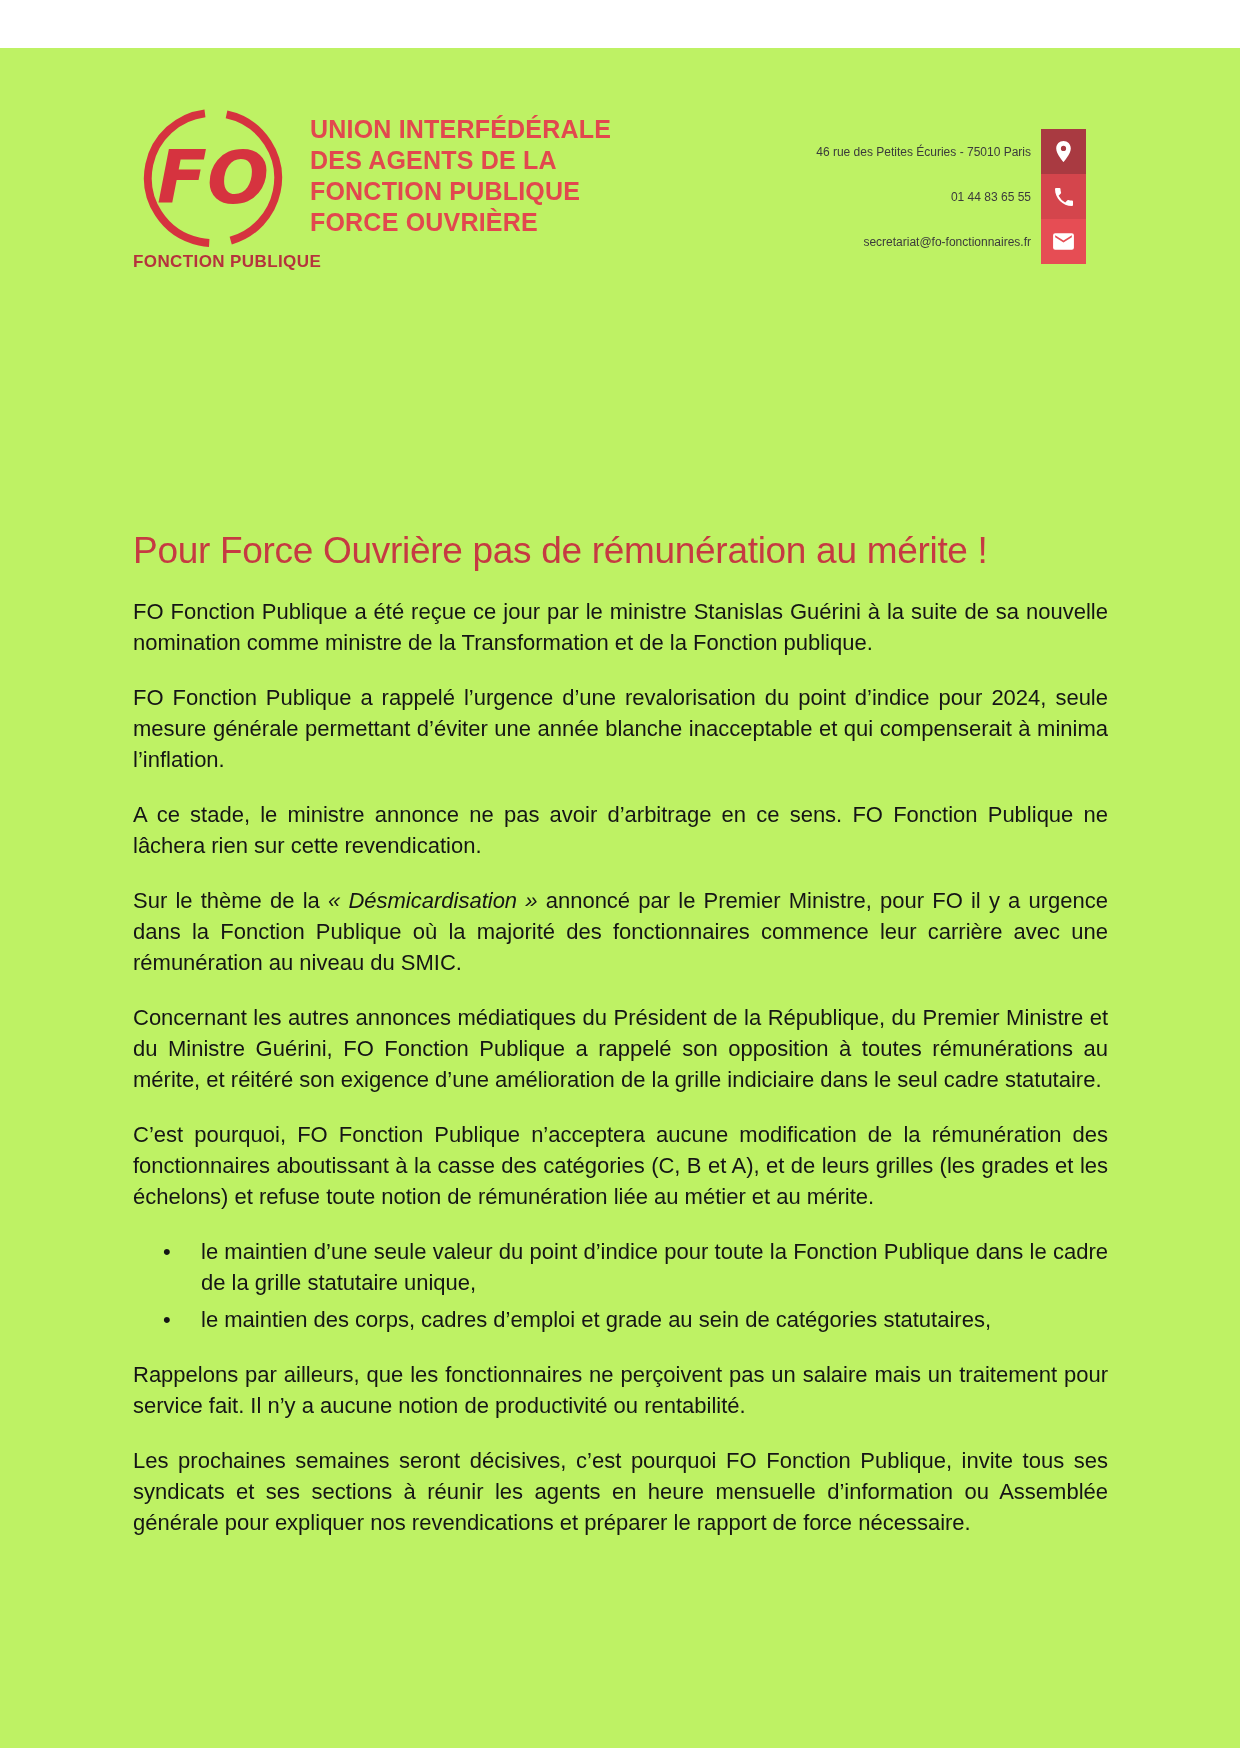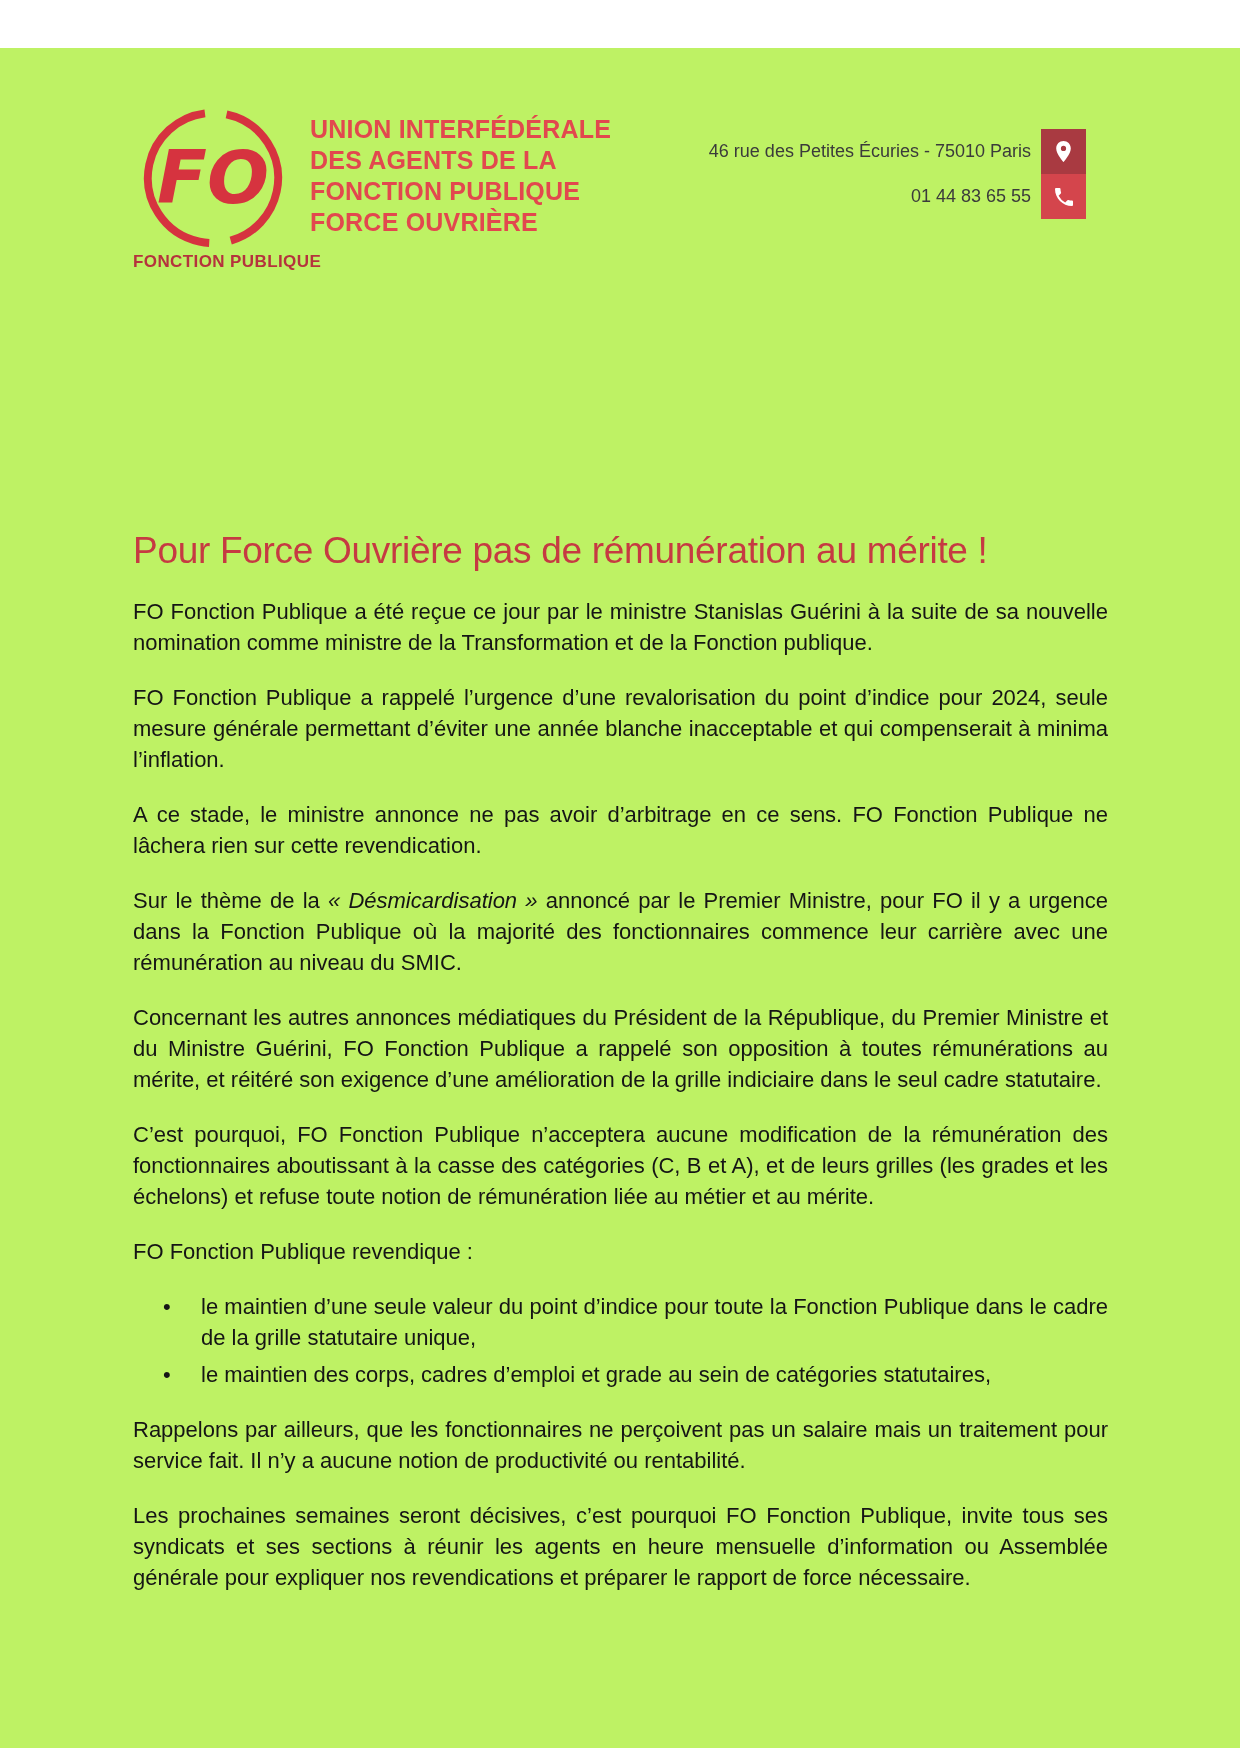--- a/index.html
+++ b/index.html
@@ -15,21 +15,21 @@
     margin-top:0px; font-size:17px; font-weight:700; color:#b5333d;
     letter-spacing:0.4px; white-space:nowrap;
   }
   .org-title {
     position:absolute; left:310px; top:66px;
     font-size:25px; font-weight:700; color:#e2484e; line-height:31px;
     letter-spacing:0.2px;
   }
   .contact { position:absolute; top:81px; right:154px; display:flex; flex-direction:column; align-items:flex-end; }
   .contact-row { display:flex; align-items:center; height:45px; }
-  .contact-text { font-size:18px; color:#3b3b3b; white-space:nowrap; }
+  .contact-text { font-size:12px; color:#3b3b3b; white-space:nowrap; }
   .icon-sq {
     width:45px; height:45px; margin-left:10px; flex:0 0 45px;
     display:flex; align-items:center; justify-content:center;
   }
   .icon-sq svg { fill:#ffffff; }
   .sq-pin   { background:#a93a41; }
   .sq-phone { background:#d4454c; }
   .sq-mail  { background:#e64d54; }
 
   
@@ -92,33 +92,40 @@
       </span>
     </div>
     <div class="contact-row">
       <span class="contact-text">01 44 83 65 55</span>
       <span class="icon-sq sq-phone">
         <svg viewBox="0 0 24 24" width="24" height="24">
             <path d="M6.62 10.79a15.05 15.05 0 0 0 6.59 6.59l2.2-2.2a1 1 0 0 1 1.02-.24c1.12.37 2.33.57 3.57.57a1 1 0 0 1 1 1V20a1 1 0 0 1-1 1C10.61 21 3 13.39 3 4a1 1 0 0 1 1-1h3.5a1 1 0 0 1 1 1c0 1.24.2 2.45.57 3.57a1 1 0 0 1-.25 1.02l-2.2 2.2z"></path>
           </svg>
       </span>
     </div>
+    <div class="contact-row">
+      <span class="contact-text">secretariat@fo-fonctionnaires.fr</span>
+      <span class="icon-sq sq-mail">
+        <svg viewBox="0 0 24 24" width="25" height="25">
+            <path d="M20 4H4a2 2 0 0 0-2 2v12a2 2 0 0 0 2 2h16a2 2 0 0 0 2-2V6a2 2 0 0 0-2-2zm0 4-8 5-8-5V6l8 5 8-5v2z"></path>
+          </svg>
+      </span>
+    </div>
   </div>
 
 
   <div class="doc-title">Pour Force Ouvrière pas de rémunération au mérite !</div>
 
   <div class="body-col">
     <p>FO Fonction Publique a été reçue ce jour par le ministre Stanislas Guérini à la suite de sa nouvelle nomination comme ministre de la Transformation et de la Fonction publique.</p>
     <p>FO Fonction Publique a rappelé l’urgence d’une revalorisation du point d’indice pour 2024, seule mesure générale permettant d’éviter une année blanche inacceptable et qui compenserait à minima l’inflation.</p>
     <p>A ce stade, le ministre annonce ne pas avoir d’arbitrage en ce sens. FO Fonction Publique ne lâchera rien sur cette revendication.</p>
     <p><span>Sur le thème de la </span><span class="it">« Désmicardisation »</span><span> annoncé par le Premier Ministre, pour FO il y a urgence dans la Fonction Publique où la majorité des fonctionnaires commence leur carrière avec une rémunération au niveau du SMIC.</span></p>
     <p>Concernant les autres annonces médiatiques du Président de la République, du Premier Ministre et du Ministre Guérini, FO Fonction Publique a rappelé son opposition à toutes rémunérations au mérite, et réitéré son exigence d’une amélioration de la grille indiciaire dans le seul cadre statutaire.</p>
     <p>C’est pourquoi, FO Fonction Publique n’acceptera aucune modification de la rémunération des fonctionnaires aboutissant à la casse des catégories (C, B et A), et de leurs grilles (les grades et les échelons) et refuse toute notion de rémunération liée au métier et au mérite.</p>
-    <p>FO Fonction Publique revendique :</p>
     <ul class="bullets">
       <li>le maintien d’une seule valeur du point d’indice pour toute la Fonction Publique dans le cadre de la grille statutaire unique,</li>
       <li>le maintien des corps, cadres d’emploi et grade au sein de catégories statutaires,</li>
     </ul>
     <p>Rappelons par ailleurs, que les fonctionnaires ne perçoivent pas un salaire mais un traitement pour service fait. Il n’y a aucune notion de productivité ou rentabilité.</p>
     <p>Les prochaines semaines seront décisives, c’est pourquoi FO Fonction Publique, invite tous ses syndicats et ses sections à réunir les agents en heure mensuelle d’information ou Assemblée générale pour expliquer nos revendications et préparer le rapport de force nécessaire.</p>
   </div>
 
 
 </div>

